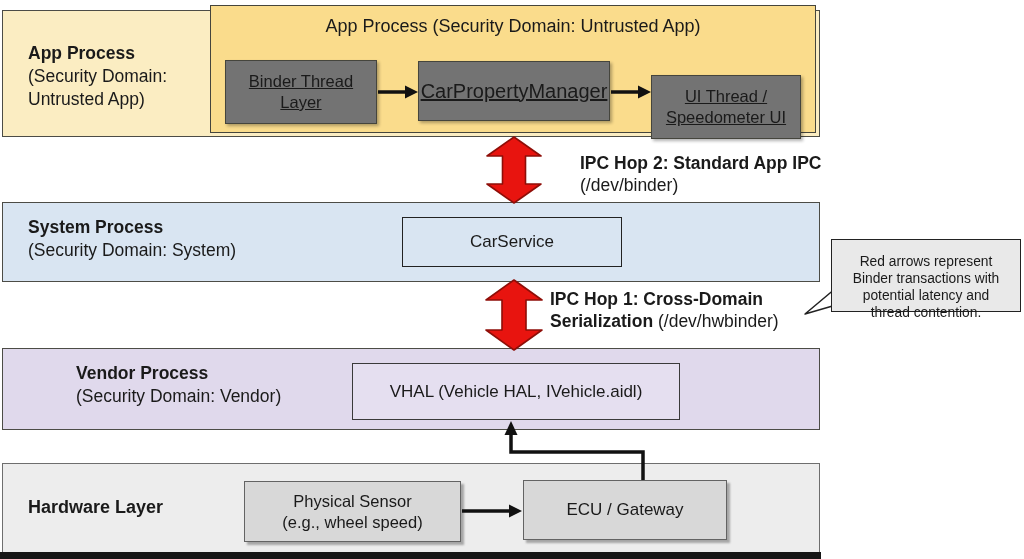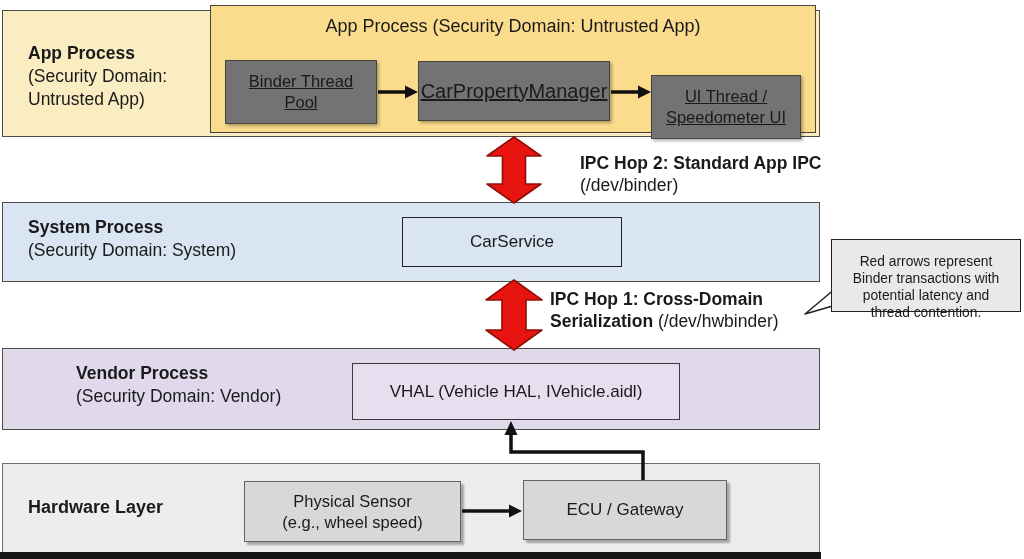--- a/index.html
+++ b/index.html
@@ -56,21 +56,21 @@
     <span class="blk">Untrusted App)</span>
   </div>
 
   <div class="app-inner">
     <div class="app-inner-title">App Process (Security Domain: Untrusted App)</div>
   </div>
 
   <div class="node gray-node box-binder">
     <div>
       <span class="blk">Binder Thread</span>
-      <span class="blk">Pool</span>
+      <span class="blk">Layer</span>
     </div>
   </div>
   <div class="node gray-node box-cpm">
     <span>CarPropertyManager</span>
   </div>
   <div class="node gray-node box-ui">
     <div>
       <span class="blk">UI Thread /</span>
       <span class="blk">Speedometer UI</span>
     </div>

